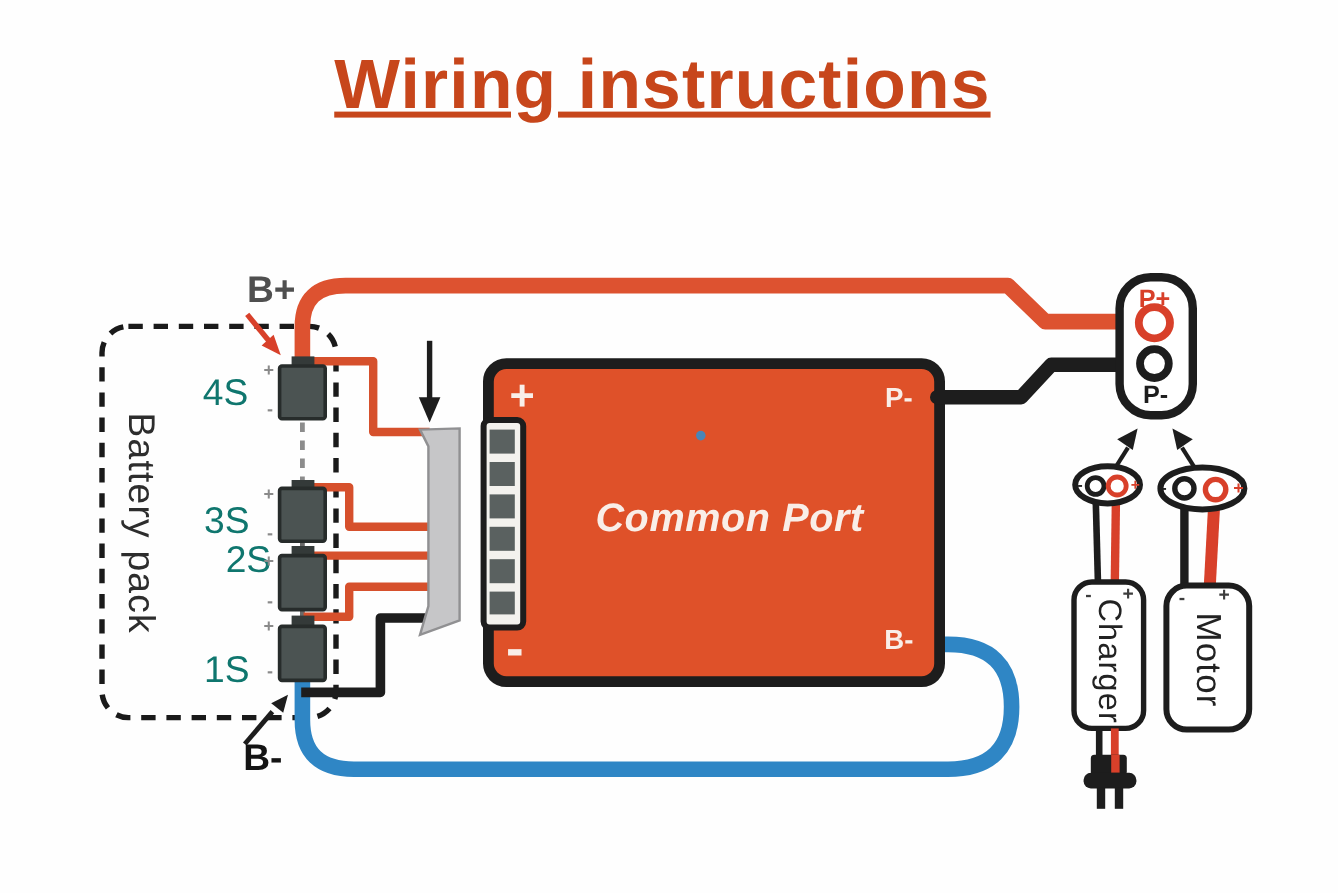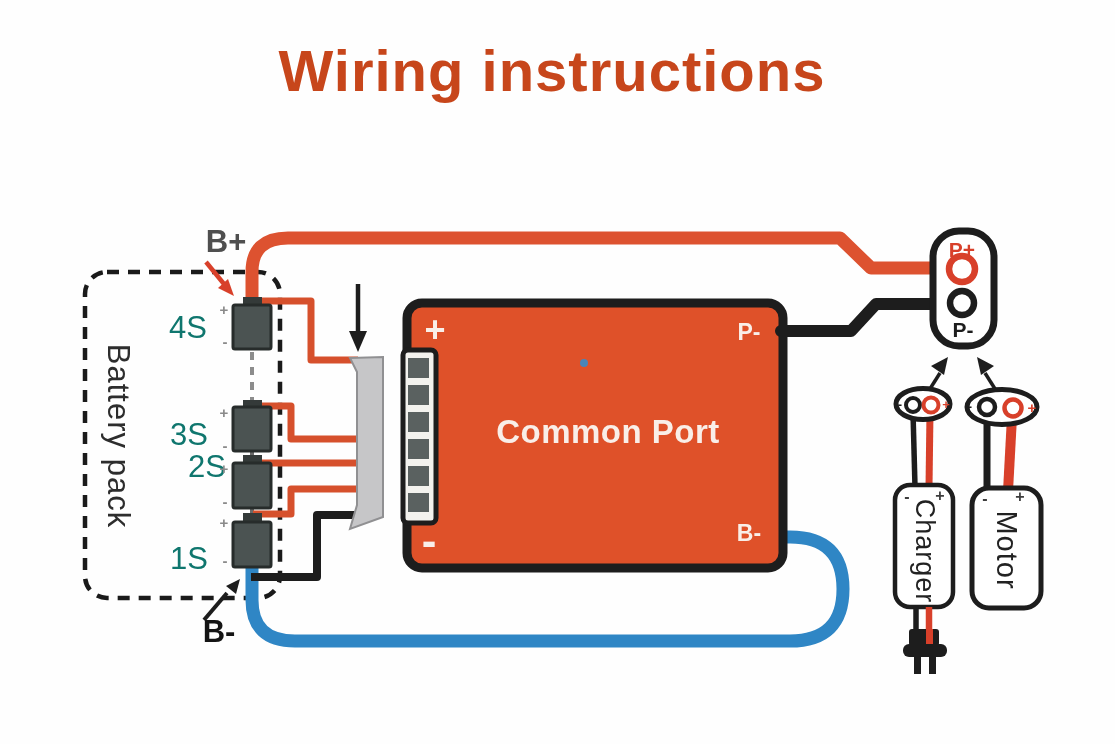--- a/index.html
+++ b/index.html
@@ -15,21 +15,21 @@
   .rot{transform:translate(-50%,-50%) rotate(90deg);}
   .title{font-size:58px;font-weight:700;color:#c7461b;letter-spacing:1px;}
   .bplus{font-size:31px;font-weight:700;color:#4f4f4f;}
   .bminus{font-size:31px;font-weight:700;color:#141414;}
   .cell-lbl{font-size:31px;font-weight:400;color:#0f766e;}
   .sign{font-size:15px;font-weight:700;color:#8a8a8a;}
   .pack-lbl{font-size:31px;font-weight:400;color:#2d2d2d;letter-spacing:1px;}
   .board-plus{font-size:36px;font-weight:600;color:#f9efe9;}
   .board-minus{font-size:44px;font-weight:700;color:#f9efe9;}
   .board-port{font-size:23px;font-weight:600;color:#f9eee8;}
-  .common{font-size:33px;font-weight:700;color:#f9eee8;letter-spacing:0.5px;}
+  .common{font-size:33px;font-weight:700;color:#f9eee8;letter-spacing:0.5px;font-style:italic;}
   .pp{font-size:21px;font-weight:700;color:#d8402a;}
   .pm{font-size:21px;font-weight:700;color:#1d1d1d;}
   .oval-sign{font-size:13px;font-weight:700;color:#1d1d1d;}
   .oval-sign.red{color:#d8402a;}
   .box-sign{font-size:16px;font-weight:700;color:#3d3d3d;}
   .dev-lbl{font-size:27px;font-weight:400;color:#222;letter-spacing:1px;}
 </style>
 </head>
 <body>
 
@@ -118,21 +118,21 @@
 
     <line x1="916" y1="607" x2="916" y2="634" stroke="#1d1d1d" stroke-width="5.5"></line>
     <line x1="929" y1="607" x2="929" y2="640" stroke="#d8402a" stroke-width="6.5"></line>
     <rect x="909" y="629" width="30" height="17" rx="3" fill="#1d1d1d"></rect>
     <rect x="926" y="629" width="7" height="15" fill="#d8402a"></rect>
     <rect x="903" y="644" width="44" height="13" rx="6" fill="#1d1d1d"></rect>
     <rect x="914" y="656" width="7" height="18" fill="#1d1d1d"></rect>
     <rect x="929" y="656" width="7" height="18" fill="#1d1d1d"></rect>
   </svg>
 
-  <div class="lbl title" style="left:552px;top:71px;">Wiring instructions</div>
+  <div class="lbl title" style="left:552px;top:71px;text-decoration:underline;">Wiring instructions</div>
 
   <div class="lbl bplus" style="left:226px;top:241px;">B+</div>
   <div class="lbl bminus" style="left:219px;top:631px;">B-</div>
 
   <div class="lbl pack-lbl rot" style="left:118px;top:436px;">Battery pack</div>
 
   <div class="lbl cell-lbl" style="left:188px;top:327px;">4S</div>
   <div class="lbl cell-lbl" style="left:189px;top:434px;">3S</div>
   <div class="lbl cell-lbl" style="left:189px;top:466px;margin-left:18px;">2S</div>
   <div class="lbl cell-lbl" style="left:189px;top:558px;">1S</div>

